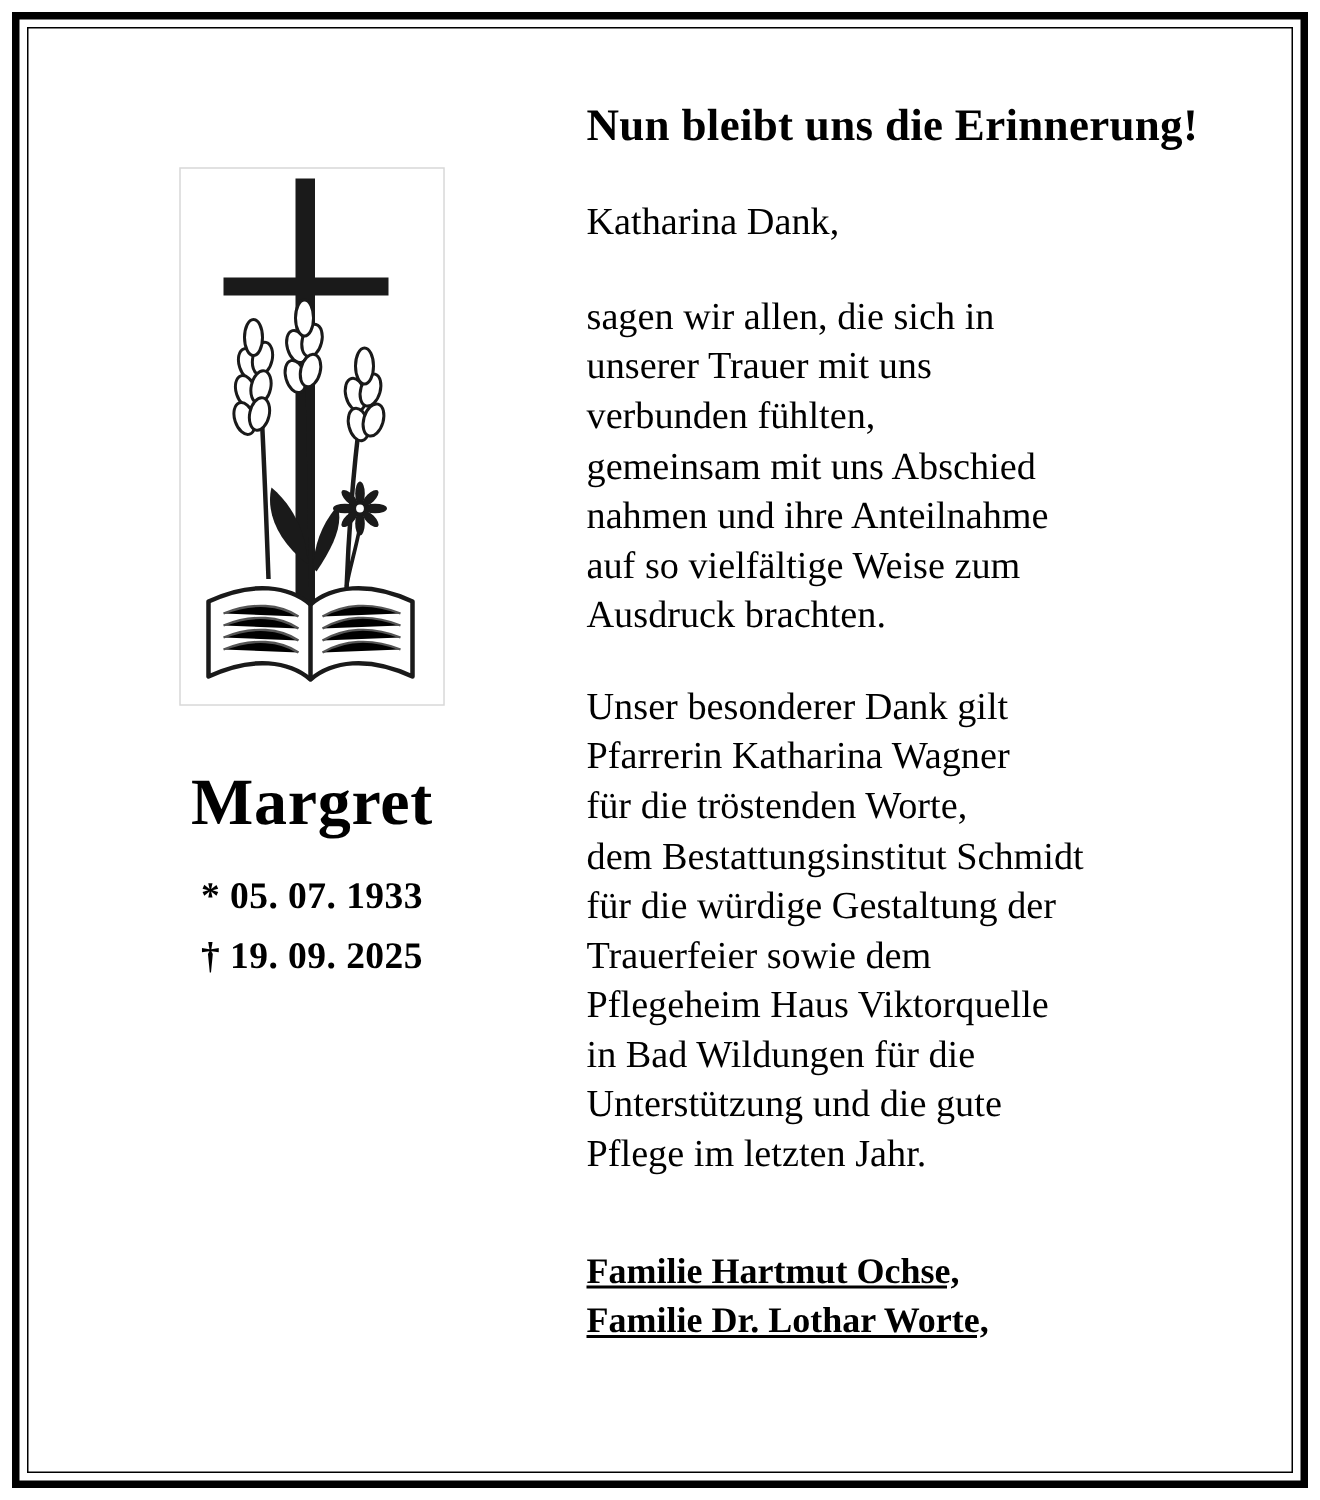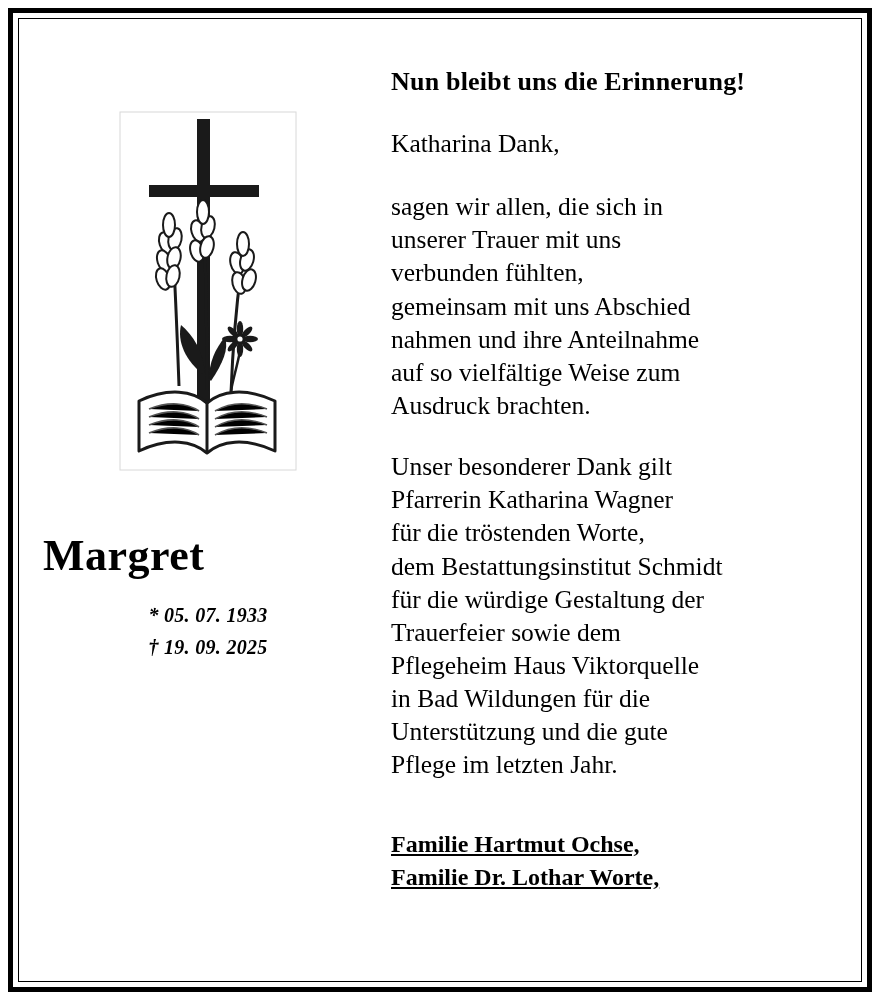--- a/index.html
+++ b/index.html
@@ -72,53 +72,52 @@
     position: relative;
   }
   .symbol-wrap svg {
     display: block;
     width: 178px;
     height: 360px;
   }
 
   
   .name-block {
-    margin-top: 58px;
-    text-align: left;
+    margin-top: 37px;
+    text-align: center;
     width: 100%;
   }
   .name-line {
     font-family: "Liberation Serif", serif;
     font-weight: bold;
     font-size: 44px;
     line-height: 1.22;
     letter-spacing: 0.5px;
   }
   .dates {
     margin-top: 16px;
     text-align: center;
     font-weight: bold;
-    font-size: 20px;
+    font-size: 25px;
     line-height: 1.6;
     letter-spacing: 0.3px;
-    font-style: italic;
   }
 
   .place-line {
     position: absolute;
     left: 8px;
     bottom: 18px;
     font-size: 23px;
     white-space: nowrap;
   }
 
   
   .heading {
     font-weight: bold;
-    font-size: 26px;
+    font-size: 30px;
     margin-top: 24px;
     margin-bottom: 0;
     letter-spacing: 0.2px;
   }
   .para {
     font-size: 25.5px;
     line-height: 1.30;
     margin-top: 30px;
   }
   .para.tight {

